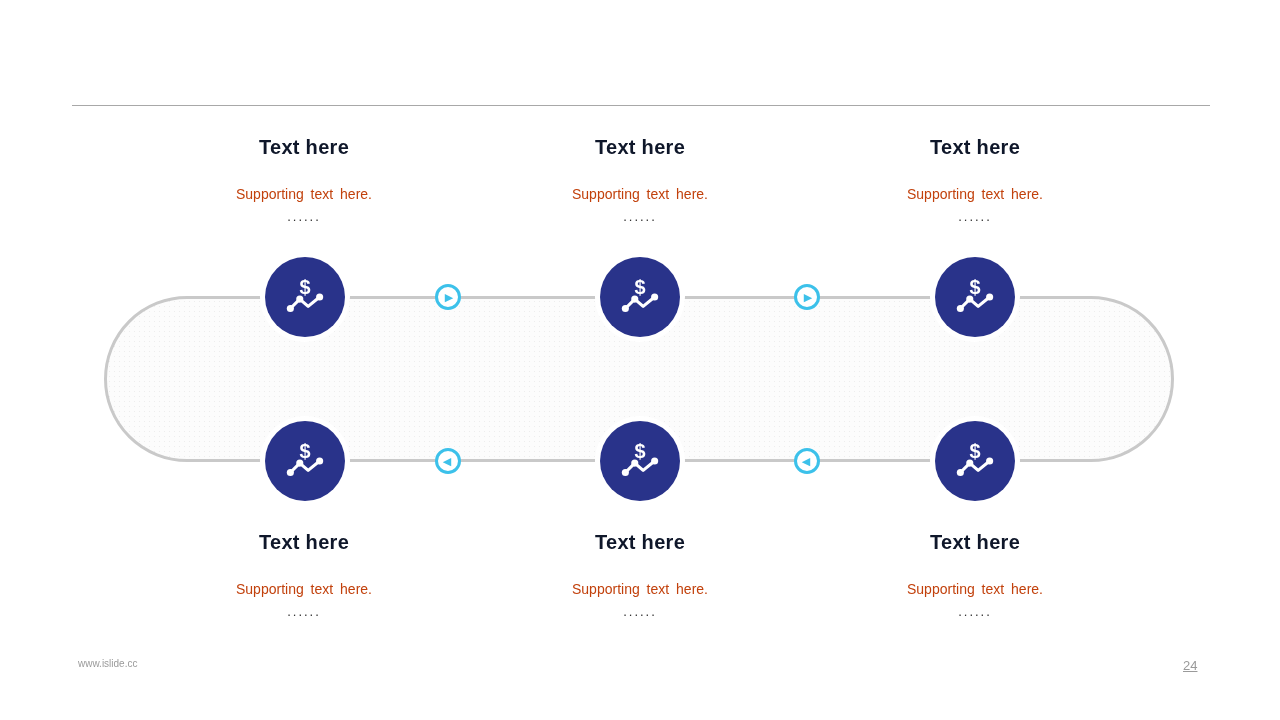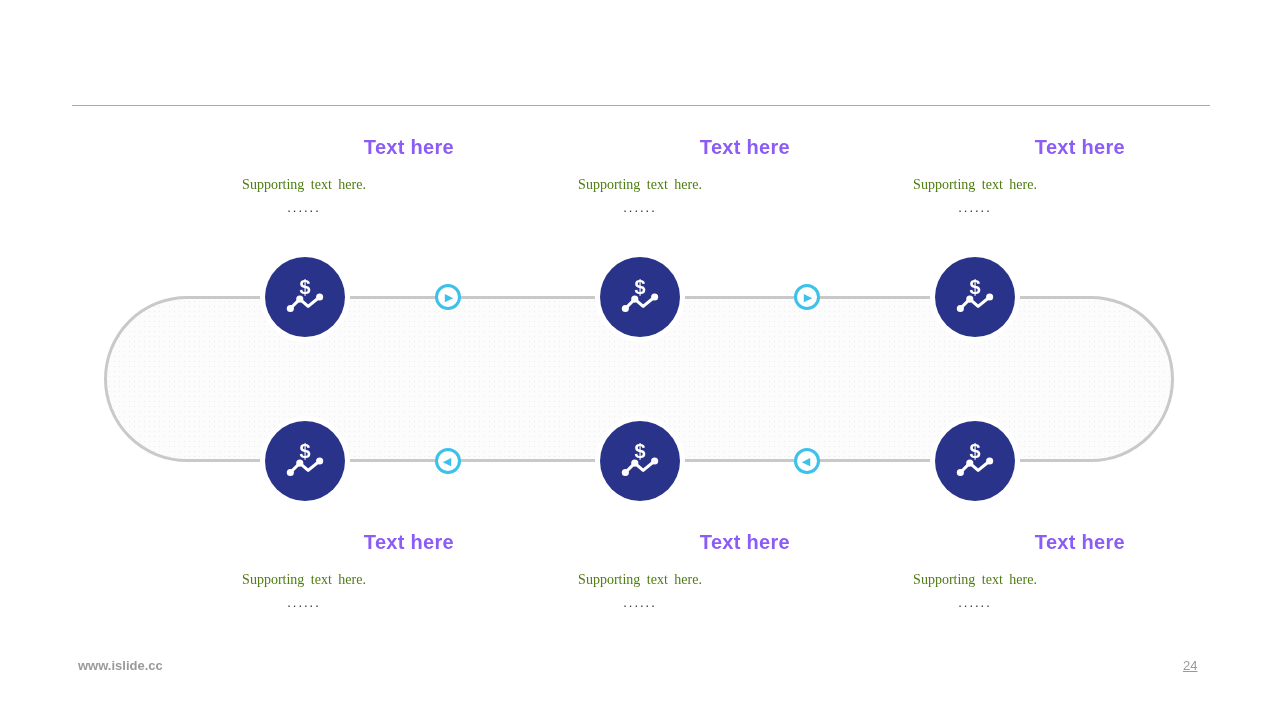--- a/index.html
+++ b/index.html
@@ -10,24 +10,24 @@
   }
   .divider {
     position:absolute; left:72px; top:105px; width:1138px; height:1px;
     background:#a8a8a8;
   }
   
   .col {
     position:absolute; width:300px; text-align:center;
   }
   .col .title {
-    font-size:20px; font-weight:bold; color:#8b5cf6; line-height:30px; letter-spacing:0.3px;text-align:right;
+    font-size:20px; font-weight:bold; color:#0f172a; line-height:30px; letter-spacing:0.3px;
   }
   .col .subtitle {
-    font-size:14px; color:#4d7c0f; line-height:20px; margin-top:13px; word-spacing:3px;font-family:Liberation Serif, serif;
+    font-size:14px; color:#c2410c; line-height:20px; margin-top:22px; word-spacing:3px;
   }
   .col .ellipsis {
     font-size:13px; color:#333; line-height:14px; margin-top:6px; letter-spacing:2px;
   }
   .col-t1 { left:154px; top:132px; }
   .col-t2 { left:490px; top:132px; }
   .col-t3 { left:825px; top:132px; }
   .col-b1 { left:154px; top:527px; }
   .col-b2 { left:490px; top:527px; }
   .col-b3 { left:825px; top:527px; }
@@ -61,21 +61,21 @@
     font-size:11px; line-height:1; color:#3cc1ea;
   }
   .play .tri-r { margin-left:2px; }
   .play .tri-l { margin-right:2px; }
   .p-t1 { left:435px; top:284px; }
   .p-t2 { left:794px; top:284px; }
   .p-b1 { left:435px; top:448px; }
   .p-b2 { left:794px; top:448px; }
   
   .footer-url {
-    position:absolute; left:78px; top:658px; font-size:13px; color:#9a9a9a;font-weight:bold;
+    position:absolute; left:78px; top:658px; font-size:10px; color:#9a9a9a;
   }
   .page-num {
     position:absolute; left:1183px; top:658px; font-size:13px; color:#9a9a9a;text-decoration:underline;
   }
 </style>
 </head>
 <body>
 
 <div class="slide">
 

